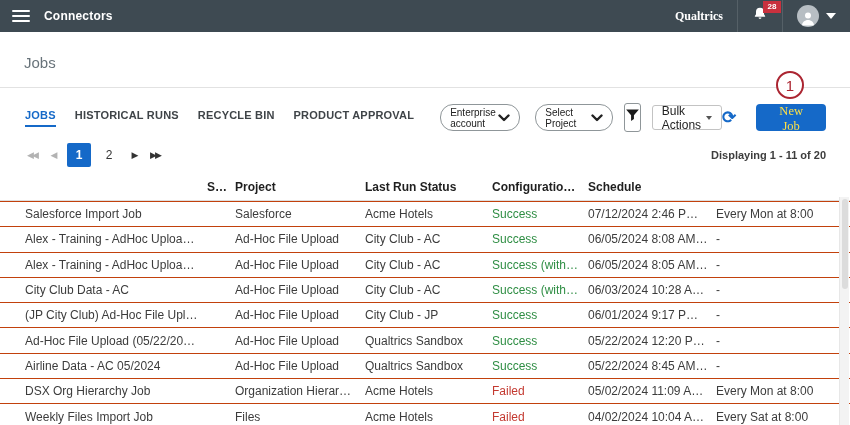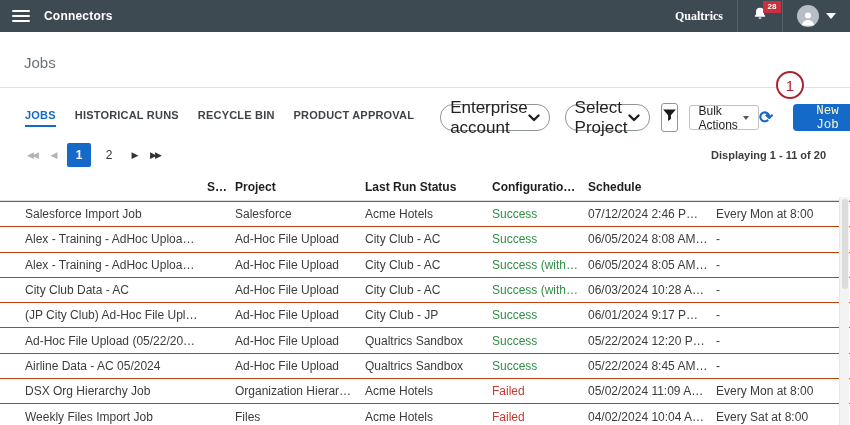--- a/index.html
+++ b/index.html
@@ -35,39 +35,39 @@
 
   
   .toolbar { display:flex; align-items:center; padding:15px 24px 0 25px; position:relative; }
   .tabs { display:flex; align-items:center; gap:19px; }
   .tab { font-size:11px; font-weight:bold; color:#3f4448; letter-spacing:.2px; cursor:pointer; padding-bottom:4px; border-bottom:2px solid transparent; white-space:nowrap; }
   .tab.active { color:var(--accent); border-bottom-color:var(--accent); }
 
   .select {
     display:flex; align-items:center; justify-content:space-between;
     border:1px solid #8f9699; border-radius:13px; background:#fff;
-    height:27px; font-size:17px; color:#222; padding:0 9px; cursor:pointer;
+    height:27px; font-size:10px; color:#222; padding:0 9px; cursor:pointer;
   }
   .select.account { width:132px; margin-left:26px; }
   .select.project { width:127px; margin-left:15px; }
   .chev svg { display:block; }
 
   .filter-btn {
     width:30px; height:29px; border:1px solid #8f9699; border-radius:3px; background:#fff;
     display:flex; align-items:center; justify-content:center; margin-left:11px; cursor:pointer;
   }
   .bulk-btn {
     height:25px; border:1px solid #c3c3c3; border-radius:3px; background:#fff;
     font-size:12px; color:#222; padding:0 9px; margin-left:11px; display:flex; align-items:center; gap:5px; cursor:pointer;
   }
   .bulk-caret { width:0;height:0;border-left:3.5px solid transparent;border-right:3.5px solid transparent;border-top:4.5px solid #555; }
   .refresh { margin-left:auto; color:var(--accent); font-size:17px; font-weight:bold; cursor:pointer; line-height:1; }
   .new-job-btn {
-    margin-left:20px; background:var(--accent); color:#fef9c3; border:none; border-radius:4px;
-    font-size:12.5px; font-family:Liberation Mono, monospace; height:27px; padding:0 23px; cursor:pointer;
+    margin-left:20px; background:var(--accent); color:#fde047; border:none; border-radius:4px;
+    font-size:12.5px; font-family:Liberation Serif, serif; height:27px; padding:0 23px; cursor:pointer;
   }
   .annotation-circle {
     position:absolute; left:776px; top:71px; width:28px; height:28px; border-radius:50%;
     border:2.5px solid #ab2531; background:#fff; color:#ab2531; font-size:15px;
     display:flex; align-items:center; justify-content:center; z-index:5;
   }
 
   
   .pag-row { display:flex; align-items:center; padding:11px 24px 0 25px; }
   .pag-btn { font-size:9px; color:#333; margin-right:7px; cursor:pointer; letter-spacing:-2px; display:inline-block; min-width:14px; text-align:center; }

